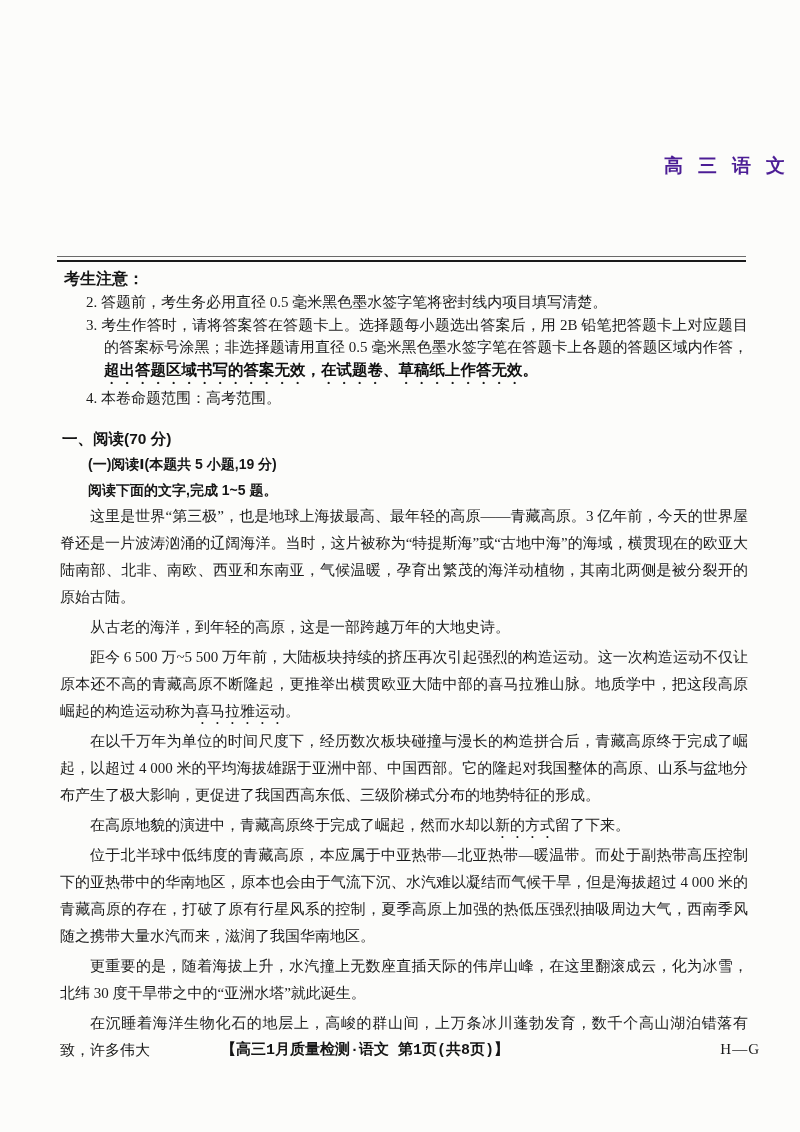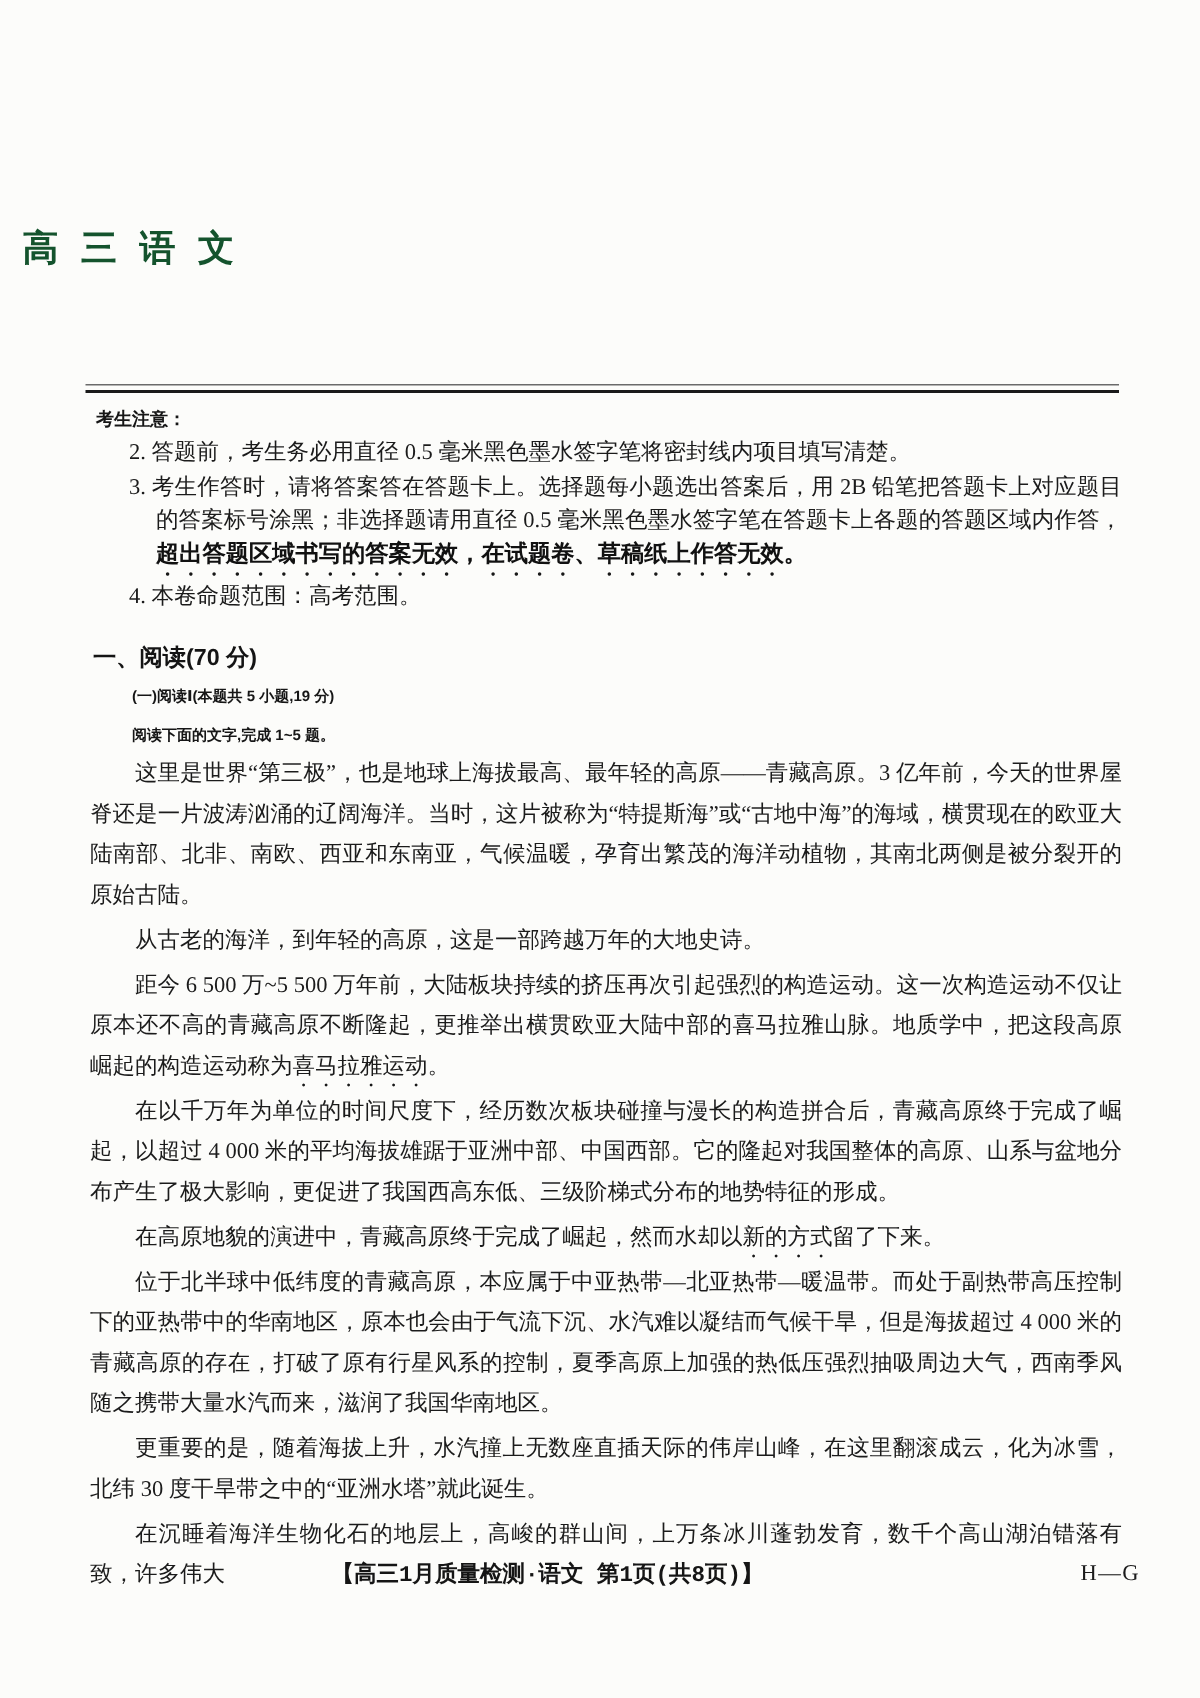--- a/index.html
+++ b/index.html
@@ -8,40 +8,40 @@
     width: 800px;
     height: 1132px;
     background: #fcfcfa;
     color: #1b1b1b;
     font-family: "Liberation Serif", "DejaVu Serif", serif;
     overflow: hidden;
     box-sizing: border-box;
   }
   .title {
     margin-top: 148px;
-    text-align: left;
-    font-size: 24px;
+    text-align: right;
+    font-size: 19px;
     line-height: 36px;
     font-weight: bold;
     letter-spacing: 15px;
     text-indent: 15px; 
-    color: #14532d;
+    color: #4c1d95;
   }
   .rule {
     margin: 72px 54px 0 57px;
     height: 3px;
     border-top: 1px solid #6a6a6a;
     border-bottom: 2px solid #1a1a1a;
   }
   .notice { margin: 5px 52px 0 60px; }
   .notice-heading {
     margin-left: 4px;
     font-family: "Liberation Sans", "DejaVu Sans", sans-serif;
     font-weight: bold;
-    font-size: 12px;
+    font-size: 16px;
     line-height: 24px;
     color: #161616;
   }
   .notice-item {
     padding-left: 44px;
     text-indent: -18px;
     font-size: 15px;
     line-height: 22.5px;
     text-align: justify;
   }
@@ -63,21 +63,21 @@
     font-weight: bold;
     font-size: 15.5px;
     line-height: 26px;
     color: #141414;
   }
   .sub-heading, .instruction {
     margin-left: 88px;
     margin-right: 52px;
     font-family: "Liberation Sans", "DejaVu Sans", sans-serif;
     font-weight: bold;
-    font-size: 10px;
+    font-size: 14px;
     line-height: 25.5px;
     color: #161616;
   }
   .passage {
     margin: 0 52px 0 60px;
     font-size: 15px;
     line-height: 27px;
     text-align: justify;
   }
   .para { margin: 0; text-indent: 2em; }

